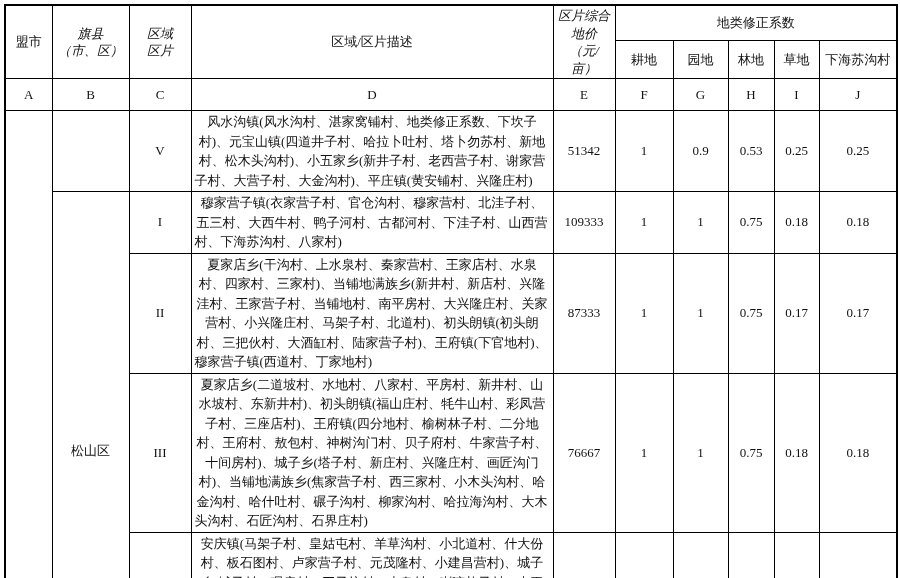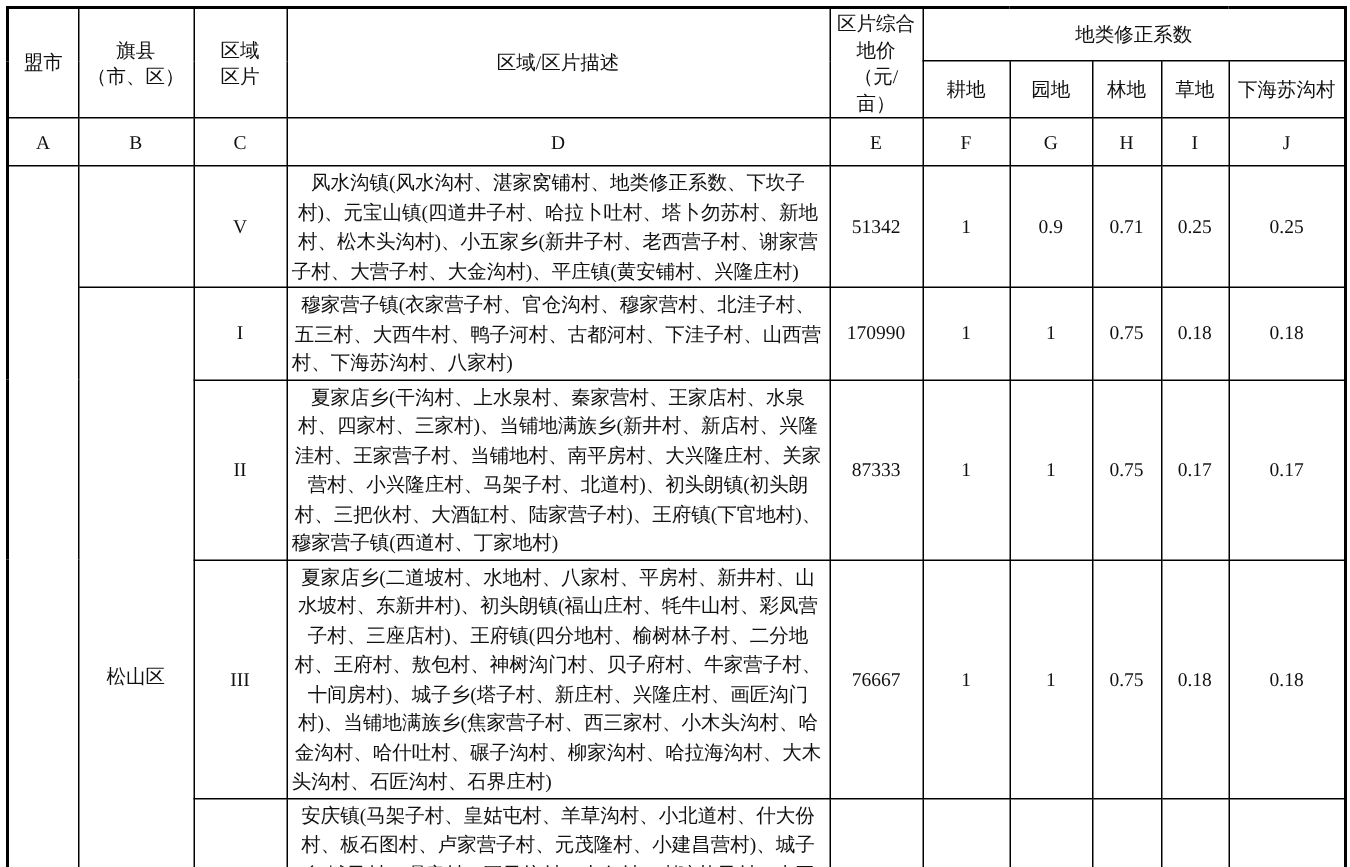--- a/index.html
+++ b/index.html
@@ -18,21 +18,21 @@
   table.land th, table.land td{
     border:1px solid #000;
     font-weight:normal;
     font-size:13px;
     text-align:center;
     vertical-align:middle;
     padding:1px 3px;
     box-sizing:border-box;
     overflow:hidden;
   }
-  .pre{white-space:pre-line;line-height:1.35;}
+  .pre{white-space:pre-line;line-height:1.35;font-style:italic;}
   td.desc{
     text-align:justify;
     text-align-last:left;
     padding:2px 6px;
     line-height:1.5;
     font-size:12.5px;
   }
   tr.h1{height:31px;}
   tr.h2{height:33px;}
   tr.h3{height:32px;}
@@ -94,29 +94,29 @@
     </thead>
     <tbody>
       <tr class="r0">
         <td rowspan="5"></td>
         <td></td>
         <td>V</td>
         <td class="desc">风水沟镇(风水沟村、湛家窝铺村、地类修正系数、下坎子村)、元宝山镇(四道井子村、哈拉卜吐村、塔卜勿苏村、新地村、松木头沟村)、小五家乡(新井子村、老西营子村、谢家营子村、大营子村、大金沟村)、平庄镇(黄安铺村、兴隆庄村)</td>
         <td>51342</td>
         <td>1</td>
         <td>0.9</td>
-        <td>0.71</td>
+        <td>0.53</td>
         <td>0.25</td>
         <td>0.25</td>
       </tr>
       <tr class="r1">
         <td rowspan="4">松山区</td>
         <td>I</td>
         <td class="desc">穆家营子镇(衣家营子村、官仓沟村、穆家营村、北洼子村、五三村、大西牛村、鸭子河村、古都河村、下洼子村、山西营村、下海苏沟村、八家村)</td>
-        <td>170990</td>
+        <td>109333</td>
         <td>1</td>
         <td>1</td>
         <td>0.75</td>
         <td>0.18</td>
         <td>0.18</td>
       </tr>
       <tr class="r2">
         <td>II</td>
         <td class="desc">夏家店乡(干沟村、上水泉村、秦家营村、王家店村、水泉村、四家村、三家村)、当铺地满族乡(新井村、新店村、兴隆洼村、王家营子村、当铺地村、南平房村、大兴隆庄村、关家营村、小兴隆庄村、马架子村、北道村)、初头朗镇(初头朗村、三把伙村、大酒缸村、陆家营子村)、王府镇(下官地村)、穆家营子镇(西道村、丁家地村)</td>
         <td>87333</td>

